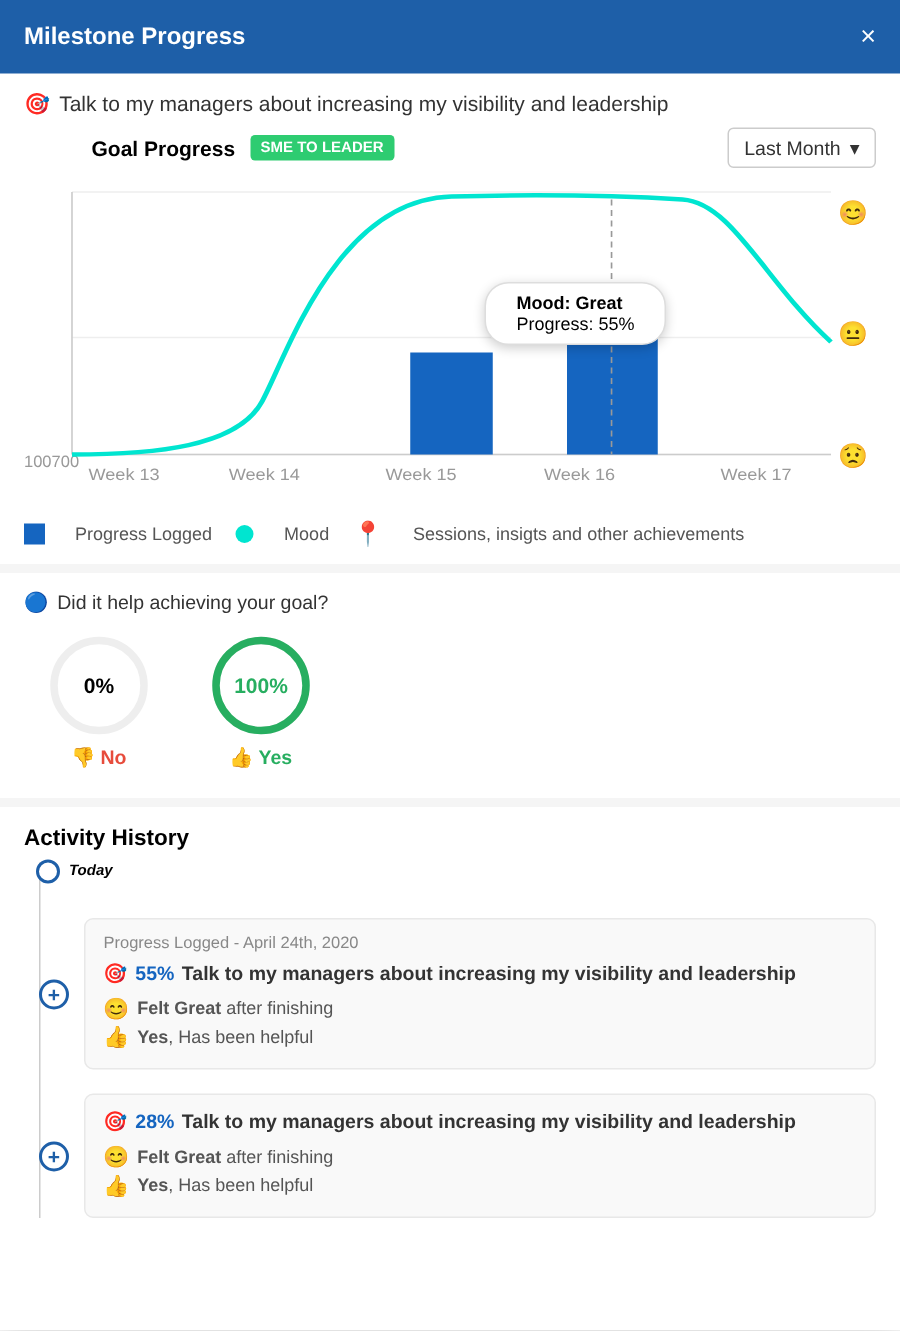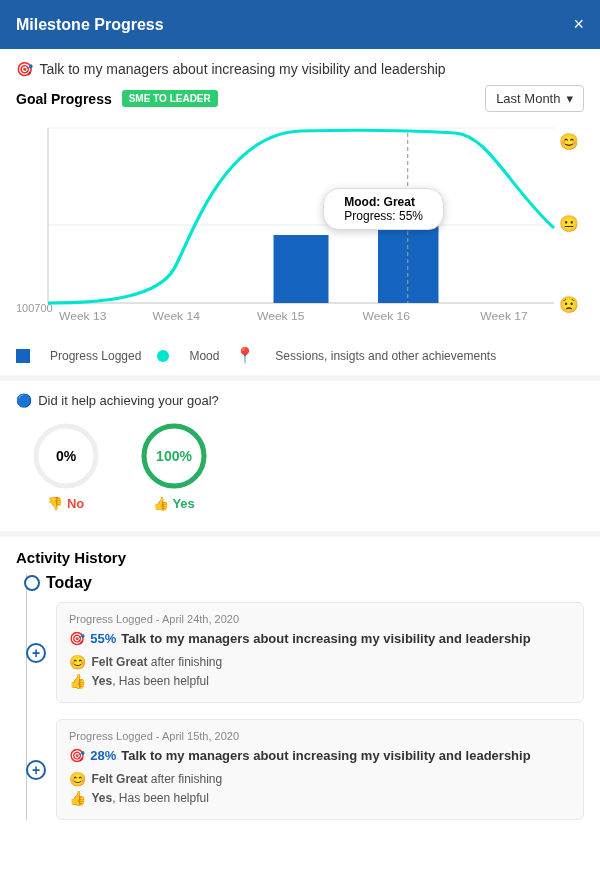--- a/index.html
+++ b/index.html
@@ -2,42 +2,42 @@
 <html><head>
   <meta charset="utf-8">
   <style>
     * { box-sizing: border-box; margin: 0; padding: 0; }
     body { font-family: Arial, sans-serif; font-size: 13px; background: #f0f0f0; display: flex; justify-content: center; }
     .modal { width: 600px; min-height: 887px; background: #fff; box-shadow: 0 4px 20px rgba(0,0,0,0.3); position: relative; overflow: hidden; }
     .modal-header { background: #1e5fa8; color: #fff; padding: 14px 16px; display: flex; justify-content: space-between; align-items: center; }
     .modal-title { font-size: 16px; font-weight: bold; }
     .close-btn { color: #fff; font-size: 18px; cursor: pointer; background: none; border: none; }
     .goal-text { padding: 12px 16px 8px; font-size: 14px; color: #333; display: flex; align-items: center; gap: 6px; }
-    .goal-section { padding: 0 16px 8px; display: flex; align-items: center; gap: 10px; flex-wrap: wrap; }
+    .goal-section { padding: 0 16px 8px; display: flex; align-items: center; gap: 10px; flex-wrap: wrap; margin-left: 45px; }
     .goal-label { font-weight: bold; font-size: 14px; }
     .sme-badge { background: #2ecc71; color: #fff; font-size: 10px; font-weight: bold; padding: 3px 7px; border-radius: 3px; }
     .date-dropdown { margin-left: auto; border: 1px solid #ccc; border-radius: 4px; padding: 5px 10px; font-size: 13px; cursor: pointer; display: flex; align-items: center; gap: 6px; color: #333; background: #fff; }
     .chart-container { position: relative; padding: 8px 16px 0; height: 220px; }
     .legend { display: flex; align-items: center; gap: 16px; padding: 6px 16px 10px; flex-wrap: wrap; }
     .legend-item { display: flex; align-items: center; gap: 20px; font-size: 12px; color: #555; }
     .legend-square { width: 14px; height: 14px; background: #1565c0; }
     .legend-dot { width: 12px; height: 12px; border-radius: 50%; background: #00e5d0; }
     .legend-pin { font-size: 16px; color: #3a4a8a; }
     .section-divider { height: 6px; background: #f5f5f5; }
     .motivators-section { padding: 12px 16px; }
     .section-title { font-weight: bold; font-size: 15px; margin-bottom: 8px; }
     .motivator-question { display: flex; align-items: center; gap: 6px; font-size: 13px; color: #333; margin-bottom: 14px; }
     .motivators-row { display: flex; gap: 40px; padding: 0 16px; margin-bottom: 8px; }
     .motivator-item { display: flex; flex-direction: column; align-items: center; gap: 6px; }
     .circle-no { color: #e74c3c; display: flex; align-items: center; gap: 3px; }
     .circle-yes { color: #27ae60; display: flex; align-items: center; gap: 3px; }
     .activity-section { padding: 12px 16px; }
     .timeline { position: relative; padding-left: 30px; }
     .timeline::before { content: ''; position: absolute; left: 10px; top: 0; bottom: 0; width: 1px; background: #ccc; }
-    .timeline-date { font-weight: bold; font-size: 16px; margin-bottom: 10px; position: relative; }
+    .timeline-date { font-weight: bold; font-size: 10px; margin-bottom: 26px; position: relative; font-style: italic; }
     .timeline-date::before { content: ''; position: absolute; left: -22px; top: 50%; transform: translateY(-50%); width: 12px; height: 12px; border-radius: 50%; border: 2px solid #1e5fa8; background: #fff; }
     .timeline-entry { background: #f9f9f9; border: 1px solid #e8e8e8; border-radius: 6px; padding: 10px 12px; margin-bottom: 16px; position: relative; }
     .entry-meta { font-size: 11px; color: #888; margin-bottom: 6px; }
     .entry-title { font-size: 13px; color: #333; font-weight: bold; margin-bottom: 8px; display: flex; align-items: center; gap: 5px; }
     .entry-pct { color: #1565c0; font-weight: bold; }
     .entry-detail { display: flex; align-items: center; gap: 5px; font-size: 12px; color: #555; margin-bottom: 3px; }
     .detail-icon { font-size: 14px; }
     .add-btn { position: absolute; left: -22px; top: 50%; transform: translateY(-50%); width: 20px; height: 20px; border-radius: 50%; border: 2px solid #1e5fa8; background: #fff; display: flex; align-items: center; justify-content: center; font-size: 14px; color: #1e5fa8; cursor: pointer; font-weight: bold; line-height: 1; }
     .tooltip-box { position: absolute; background: #fff; border: 1px solid #ddd; border-radius: 16px; padding: 6px 20px; font-size: 11px; box-shadow: 0 2px 8px rgba(0,0,0,0.2); white-space: nowrap; z-index: 10; }
     svg { overflow: visible; }
@@ -191,21 +191,20 @@
           <span><strong>Felt Great</strong> after finishing</span>
         </div>
         <div class="entry-detail">
           <span class="detail-icon">👍</span>
           <span><strong>Yes</strong>, Has been helpful</span>
         </div>
       </div>
 
       <div class="timeline-entry" style="position:relative;margin-left:10px;">
         <div class="add-btn" style="left:-31px;">+</div>
-        <div class="entry-meta">Progress Logged - April 15th, 2020</div>
         <div class="entry-title">
           <span>🎯</span>
           <span class="entry-pct">28%</span>
           <span>Talk to my managers about increasing my visibility and leadership</span>
         </div>
         <div class="entry-detail">
           <span class="detail-icon">😊</span>
           <span><strong>Felt Great</strong> after finishing</span>
         </div>
         <div class="entry-detail">

